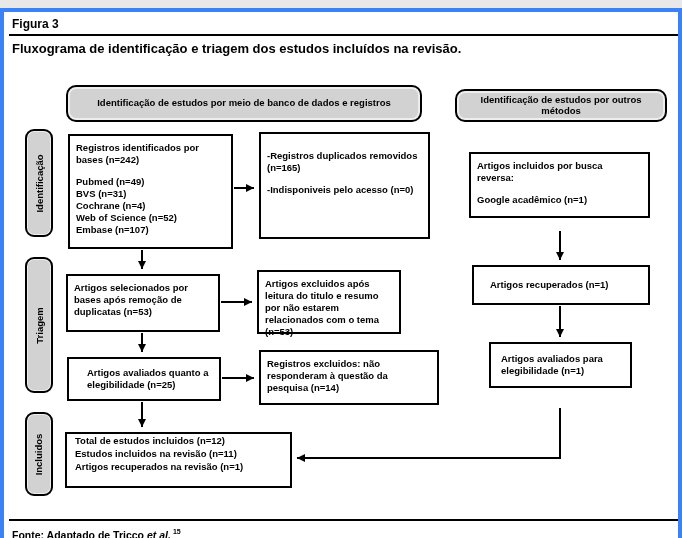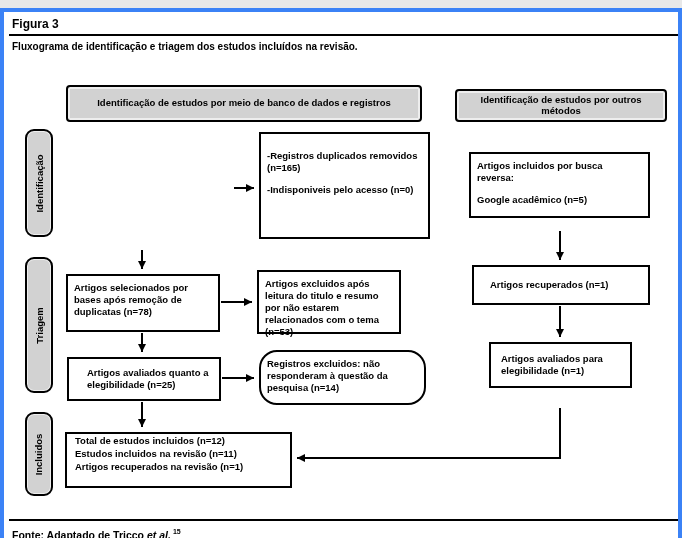--- a/index.html
+++ b/index.html
@@ -3,24 +3,24 @@
 <meta charset="utf-8">
 <style>
   html,body{margin:0;padding:0;background:#e8e8e8;}
   .page{
     position:relative;width:682px;height:538px;margin:8px auto;
     background:#ffffff;border:4px solid #3b82f6;box-sizing:border-box;
     font-family:"Liberation Sans",sans-serif;color:#000;overflow:hidden;
   }
   .fig-label{position:absolute;left:8px;top:5px;font-size:12px;font-weight:700;}
   .rule-top{position:absolute;left:5px;top:22px;width:672px;height:2px;background:#000;}
-  .fig-caption{position:absolute;left:8px;top:29px;font-size:10px;font-weight:600;}
+  .fig-caption{position:absolute;left:8px;top:29px;font-size:13px;font-weight:600;}
 
   .pill{
-    position:absolute;background:#d2d2d2;border:2px solid #000;border-radius:4px;
+    position:absolute;background:#d2d2d2;border:2px solid #000;border-radius:10px;
     box-shadow:inset 0 0 0 2px #eeeeee;
     display:flex;align-items:center;justify-content:center;text-align:center;
     font-size:9.5px;font-weight:700;box-sizing:border-box;padding:0 14px;line-height:1.15;
   }
   .pill-db{left:62px;top:73px;width:356px;height:37px;}
   .pill-other{left:451px;top:77px;width:212px;height:33px;align-items:center;}
 
   .rail{
     position:absolute;background:#d2d2d2;border:2px solid #000;border-radius:9px;
     box-shadow:inset 0 0 0 1px #eeeeee;
@@ -36,21 +36,21 @@
     font-size:9.5px;font-weight:700;line-height:12px;padding:6px 6px;
   }
   .box .gap{margin-top:10px;}
   .box-a{left:64px;top:122px;width:165px;height:115px;}
   .box-b{left:255px;top:120px;width:171px;height:107px;}
   .box-c{left:465px;top:140px;width:181px;height:66px;}
   .box-d{left:62px;top:262px;width:154px;height:58px;}
   .box-e{left:253px;top:258px;width:144px;height:64px;}
   .box-f{left:468px;top:253px;width:178px;height:40px;display:flex;align-items:center;padding-left:16px;}
   .box-g{left:63px;top:345px;width:154px;height:44px;display:flex;align-items:center;padding-left:18px;}
-  .box-h{left:255px;top:338px;width:167px;height:55px;border-radius:18px;}
+  .box-h{left:255px;top:338px;width:180px;height:55px;}
   .box-i{left:485px;top:330px;width:143px;height:46px;display:flex;align-items:center;padding-left:10px;}
   .box-j{left:61px;top:420px;width:227px;height:56px;line-height:13px;padding:0 8px;}
 
   .arrows{position:absolute;left:0;top:0;width:682px;height:538px;pointer-events:none;}
 
   .rule-bottom{position:absolute;left:5px;top:507px;width:672px;height:2px;background:#000;}
   .source{position:absolute;left:8px;top:516px;font-size:10.5px;font-weight:700;}
   .source sup{font-size:7px;margin-left:2px;}
 </style>
 </head>
@@ -72,33 +72,41 @@
   <div class="rail rail-ident">
     <span>Identificação</span>
   </div>
   <div class="rail rail-triagem">
     <span>Triagem</span>
   </div>
   <div class="rail rail-incl">
     <span>Incluidos</span>
   </div>
 
+  <div class="box box-a">
+    <div>Registros identificados por bases (n=242)</div>
+    <div class="gap">Pubmed (n=49)</div>
+    <div>BVS (n=31)</div>
+    <div>Cochrane (n=4)</div>
+    <div>Web of Science (n=52)</div>
+    <div>Embase (n=107)</div>
+  </div>
 
   <div class="box box-b">
     <div class="gap">-Registros duplicados removidos (n=165)</div>
     <div class="gap">-Indisponiveis pelo acesso (n=0)</div>
   </div>
 
   <div class="box box-c">
     <div>Artigos incluidos por busca reversa:</div>
-    <div class="gap">Google acadêmico  (n=5)</div>
+    <div class="gap">Google acadêmico  (n=1)</div>
   </div>
 
   <div class="box box-d">
-    <div>Artigos selecionados por bases após remoção de duplicatas (n=78)</div>
+    <div>Artigos selecionados por bases após remoção de duplicatas (n=53)</div>
   </div>
 
   <div class="box box-e">
     <div>Artigos excluidos após leitura do titulo e resumo por não estarem relacionados com o tema (n=53)</div>
   </div>
 
   <div class="box box-f">
     <div>Artigos recuperados (n=1)</div>
   </div>
 

